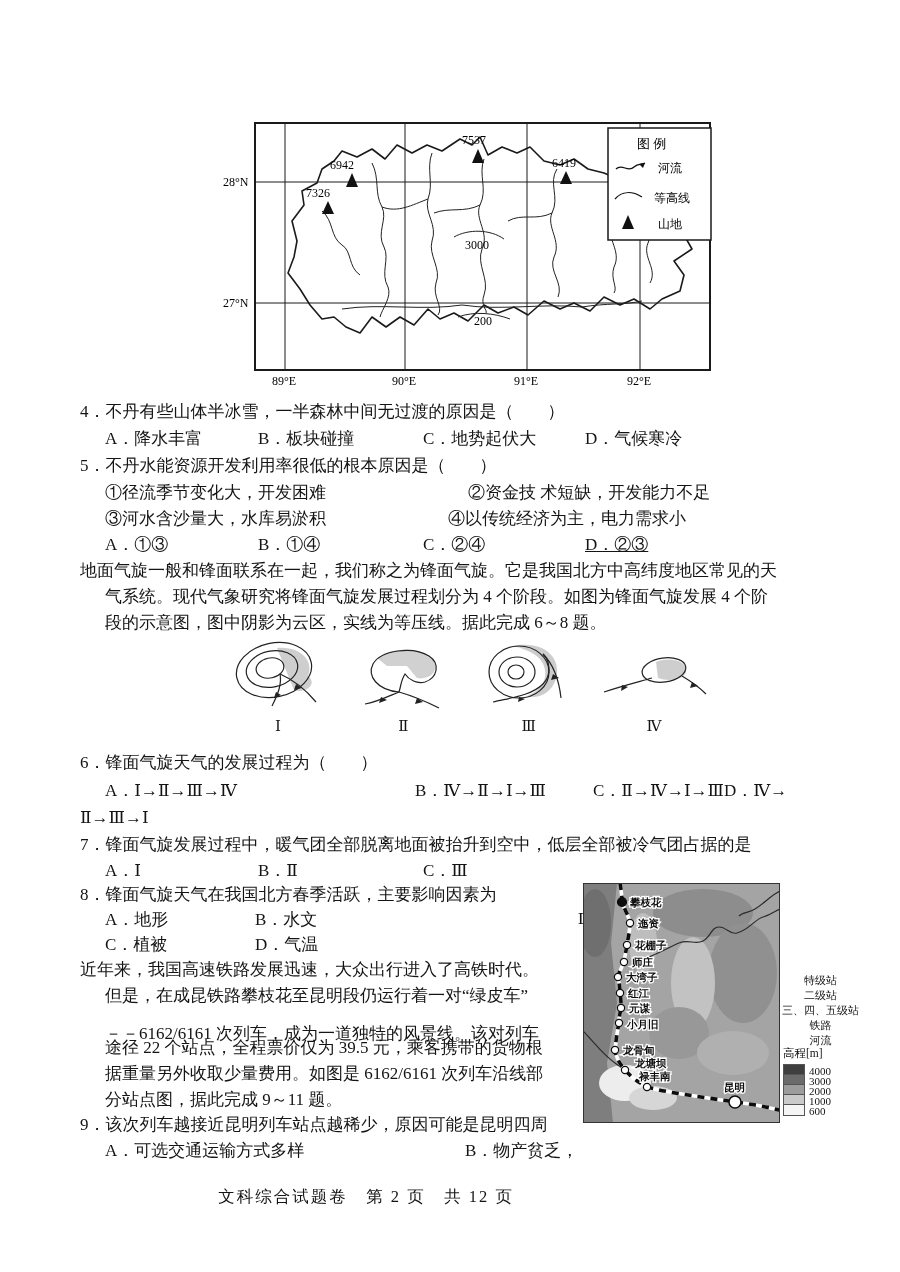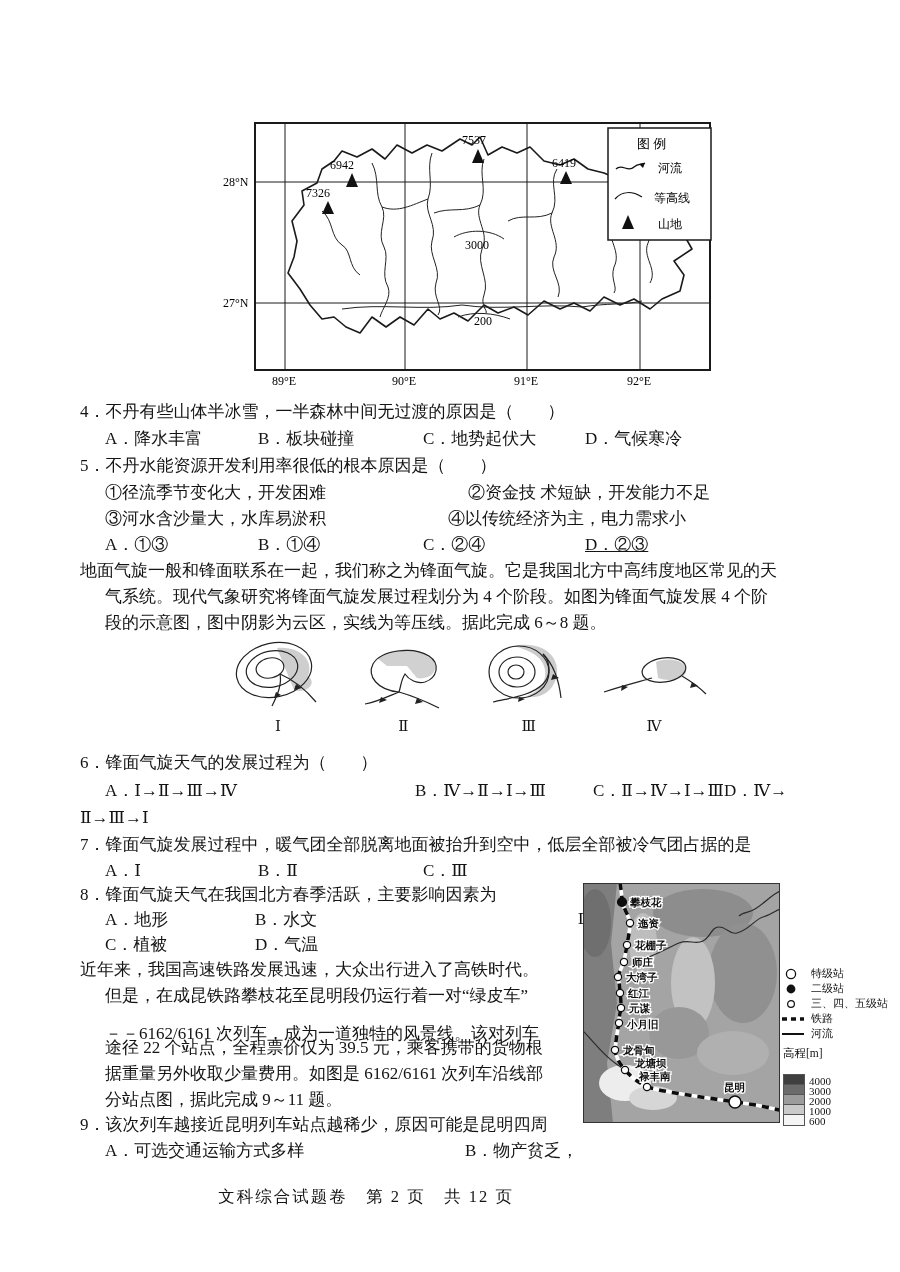--- a/index.html
+++ b/index.html
@@ -6,23 +6,23 @@
   .page{position:relative;width:900px;height:1272px;background:#ffffff;
         font-family:"Liberation Serif","DejaVu Serif",serif;color:#141414;overflow:hidden;}
   .tl{position:absolute;font-size:17px;line-height:21px;white-space:pre;}
   svg text{font-family:"Liberation Serif","DejaVu Serif",serif;}
   .cyc-row{position:absolute;left:222px;top:640px;width:488px;display:flex;justify-content:space-between;}
   .cyc{width:112px;text-align:center;}
   .cyc-label{font-size:15px;margin-top:1px;}
   .map2{position:absolute;left:583px;top:883px;width:317px;height:245px;}
   .map2-terrain{position:absolute;left:0;top:0;}
   .m2legend{position:absolute;left:199px;top:83px;font-size:11px;line-height:15px;}
-  .m2legend .row{display:flex;align-items:center;gap:7px;height:15px;}
+  .m2legend .row{display:flex;align-items:center;gap:7px;height:15px;flex-direction:column;}
   .m2elev{position:absolute;left:200px;top:163px;font-size:11px;}
-  .m2elev .title{font-size:11.5px;margin-bottom:15px;}
+  .m2elev .title{font-size:11.5px;margin-bottom:5px;}
   .m2elev .band{display:flex;align-items:flex-end;height:10px;}
   .m2elev .sw{width:20px;height:10px;border:0.5px solid #555;}
   .m2elev .tick{margin-left:4px;line-height:10px;}
   .footer{position:absolute;top:1186px;left:0;width:732px;text-align:center;font-size:16.5px;letter-spacing:2px;}
 </style>
 </head>
 <body>
 
 <div class="page">
 

